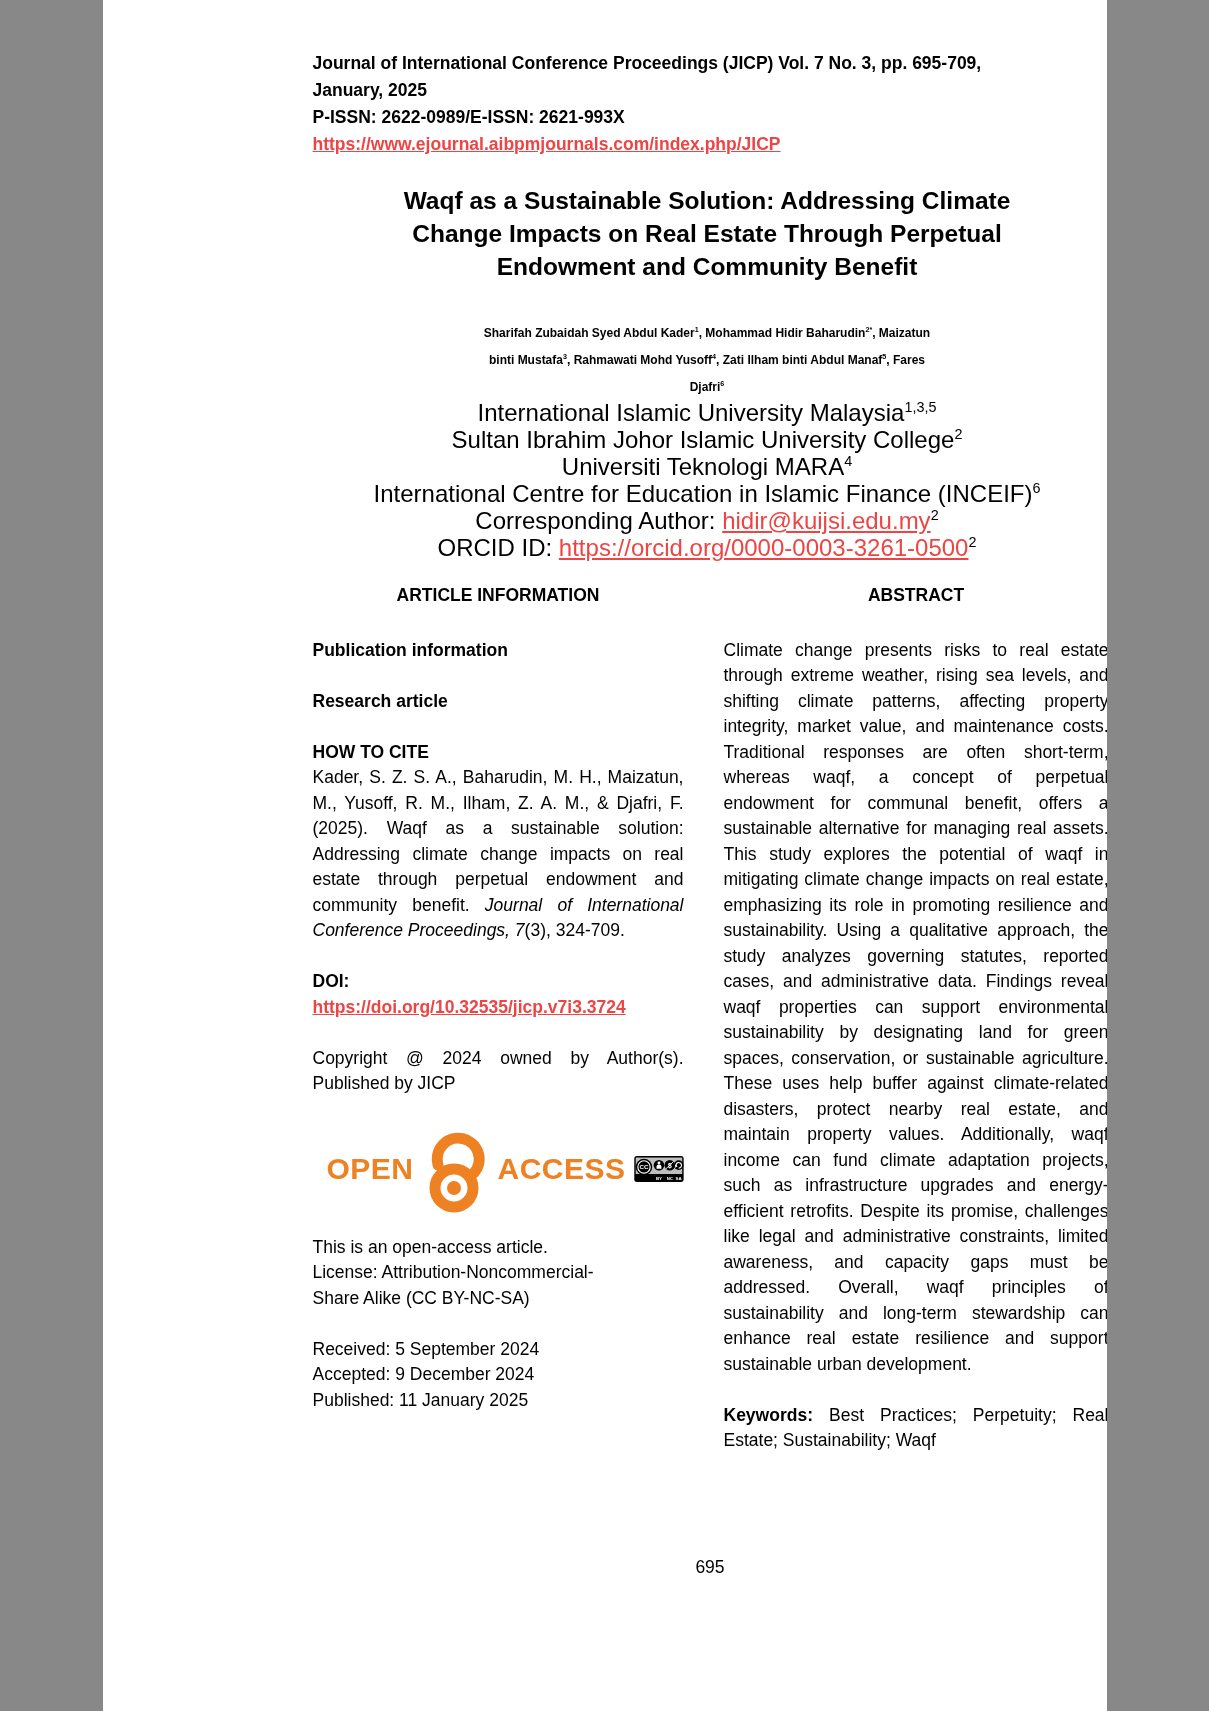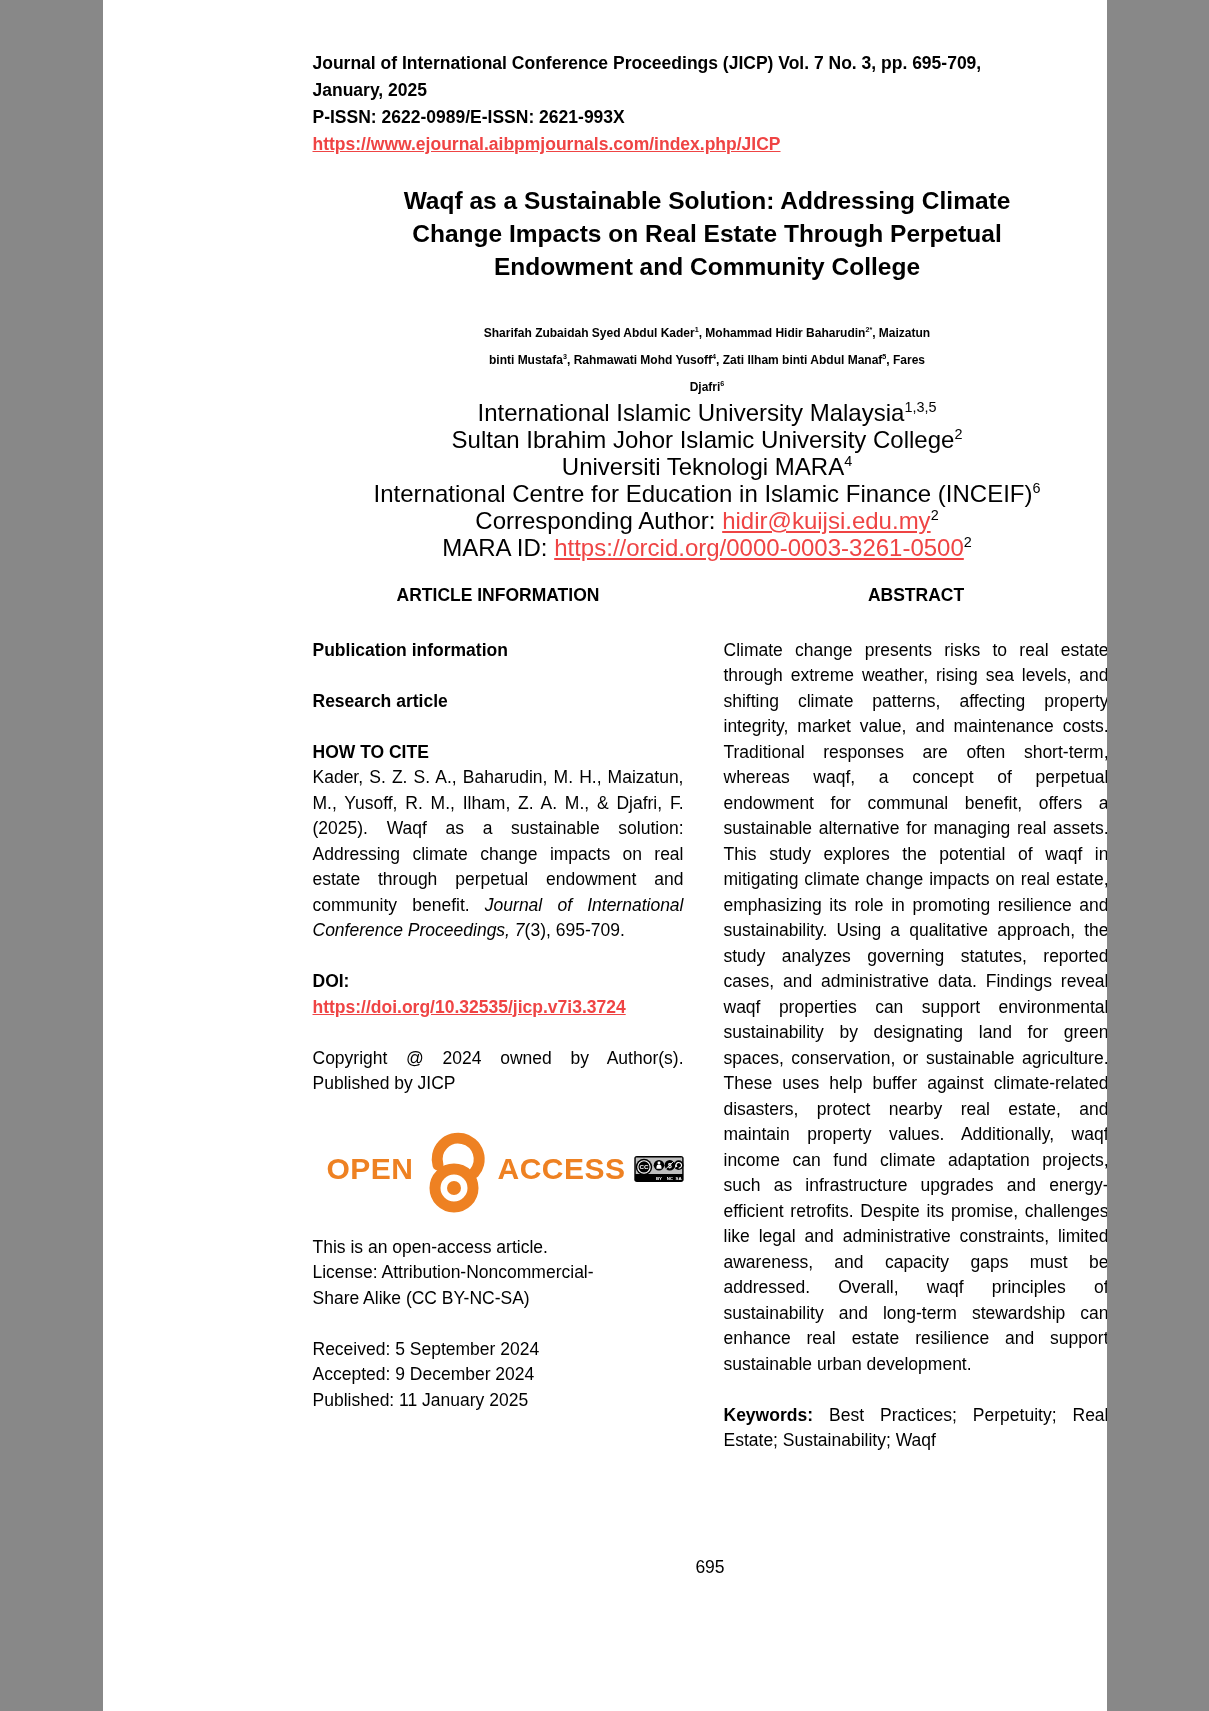--- a/index.html
+++ b/index.html
@@ -57,47 +57,47 @@
   <div class="journal-header">
     <div>Journal of International Conference Proceedings (JICP) Vol. 7 No. 3, pp. 695-709,</div>
     <div>January, 2025</div>
     <div>P-ISSN: 2622-0989/E-ISSN: 2621-993X</div>
     <a href="#">https://www.ejournal.aibpmjournals.com/index.php/JICP</a>
   </div>
 
   <h1 class="paper-title">
     <span>Waqf as a Sustainable Solution: Addressing Climate</span><br>
     <span>Change Impacts on Real Estate Through Perpetual</span><br>
-    <span>Endowment and Community College</span>
+    <span>Endowment and Community Benefit</span>
   </h1>
 
   <div class="authors">
     <div>Sharifah Zubaidah Syed Abdul Kader<sup>1</sup>, Mohammad Hidir Baharudin<sup>2*</sup>, Maizatun</div>
     <div>binti Mustafa<sup>3</sup>, Rahmawati Mohd Yusoff<sup>4</sup>, Zati Ilham binti Abdul Manaf<sup>5</sup>, Fares</div>
     <div>Djafri<sup>6</sup></div>
   </div>
 
   <div class="affiliations">
     <div>International Islamic University Malaysia<sup>1,3,5</sup></div>
     <div>Sultan Ibrahim Johor Islamic University College<sup>2</sup></div>
     <div>Universiti Teknologi MARA<sup>4</sup></div>
     <div>International Centre for Education in Islamic Finance (INCEIF)<sup>6</sup></div>
     <div><span>Corresponding Author: </span><a href="#">hidir@kuijsi.edu.my</a><sup>2</sup></div>
-    <div><span>MARA ID: </span><a href="#">https://orcid.org/0000-0003-3261-0500</a><sup>2</sup></div>
+    <div><span>ORCID ID: </span><a href="#">https://orcid.org/0000-0003-3261-0500</a><sup>2</sup></div>
   </div>
 
   <div class="col col-left">
     <div class="col-heading">ARTICLE INFORMATION</div>
 
     <p class="bold tight">Publication information</p>
 
     <p class="bold">Research article</p>
 
     <p class="bold">HOW TO CITE</p>
-    <p class="just tight"><span>Kader, S. Z. S. A., Baharudin, M. H., Maizatun, M., Yusoff, R. M., Ilham, Z. A. M., &amp; Djafri, F. (2025). Waqf as a sustainable solution: Addressing climate change impacts on real estate through perpetual endowment and community benefit. </span><span class="em">Journal of International Conference Proceedings, 7</span><span>(3), 695-709.</span></p>
+    <p class="just tight"><span>Kader, S. Z. S. A., Baharudin, M. H., Maizatun, M., Yusoff, R. M., Ilham, Z. A. M., &amp; Djafri, F. (2025). Waqf as a sustainable solution: Addressing climate change impacts on real estate through perpetual endowment and community benefit. </span><span class="em">Journal of International Conference Proceedings, 7</span><span>(3), 324-709.</span></p>
 
     <p><span class="bold">DOI:</span><br><a class="bold" href="#">https://doi.org/10.32535/jicp.v7i3.3724</a></p>
 
     <p class="just">Copyright @ 2024 owned by Author(s). Published by JICP</p>
 
     <div class="logos-row">
       <div class="oa-logo">
         <span class="oa-word">OPEN</span>
         <svg width="64" height="96" viewBox="0 0 64 96">
           <path d="M14 44 A 21 21 0 1 1 50 52" fill="none" stroke="#ee8122" stroke-width="11" stroke-linecap="round"></path>

